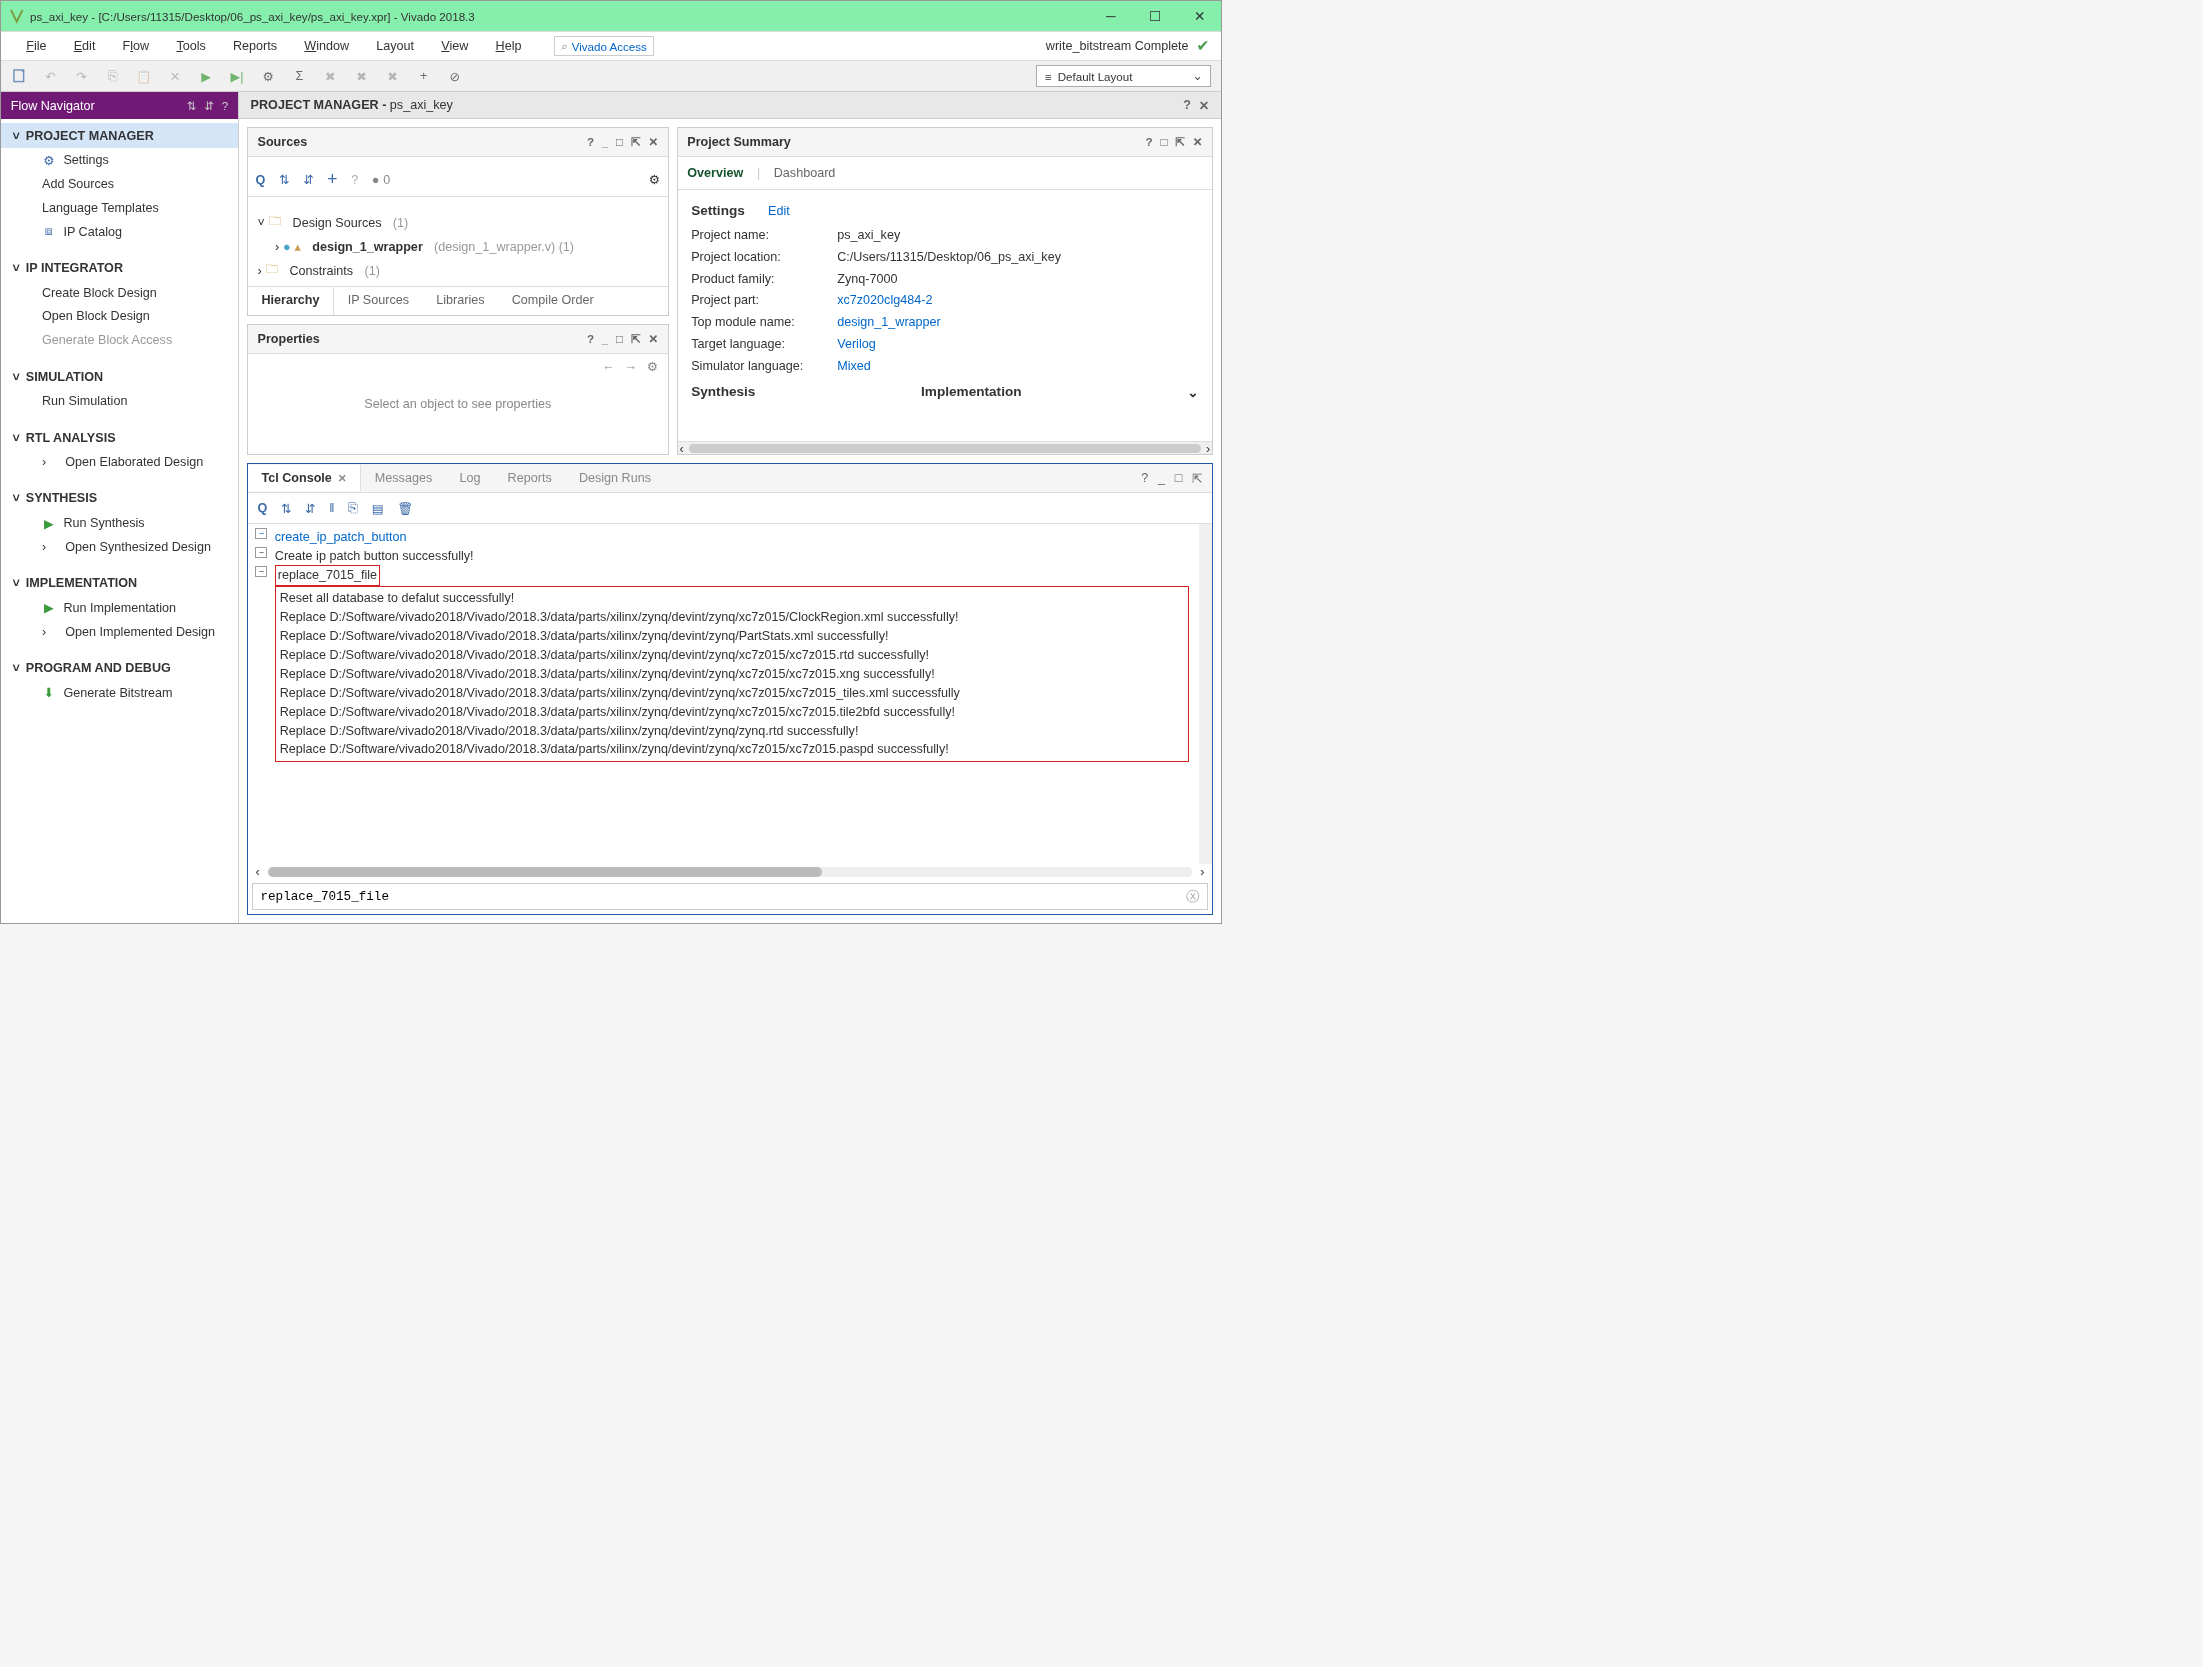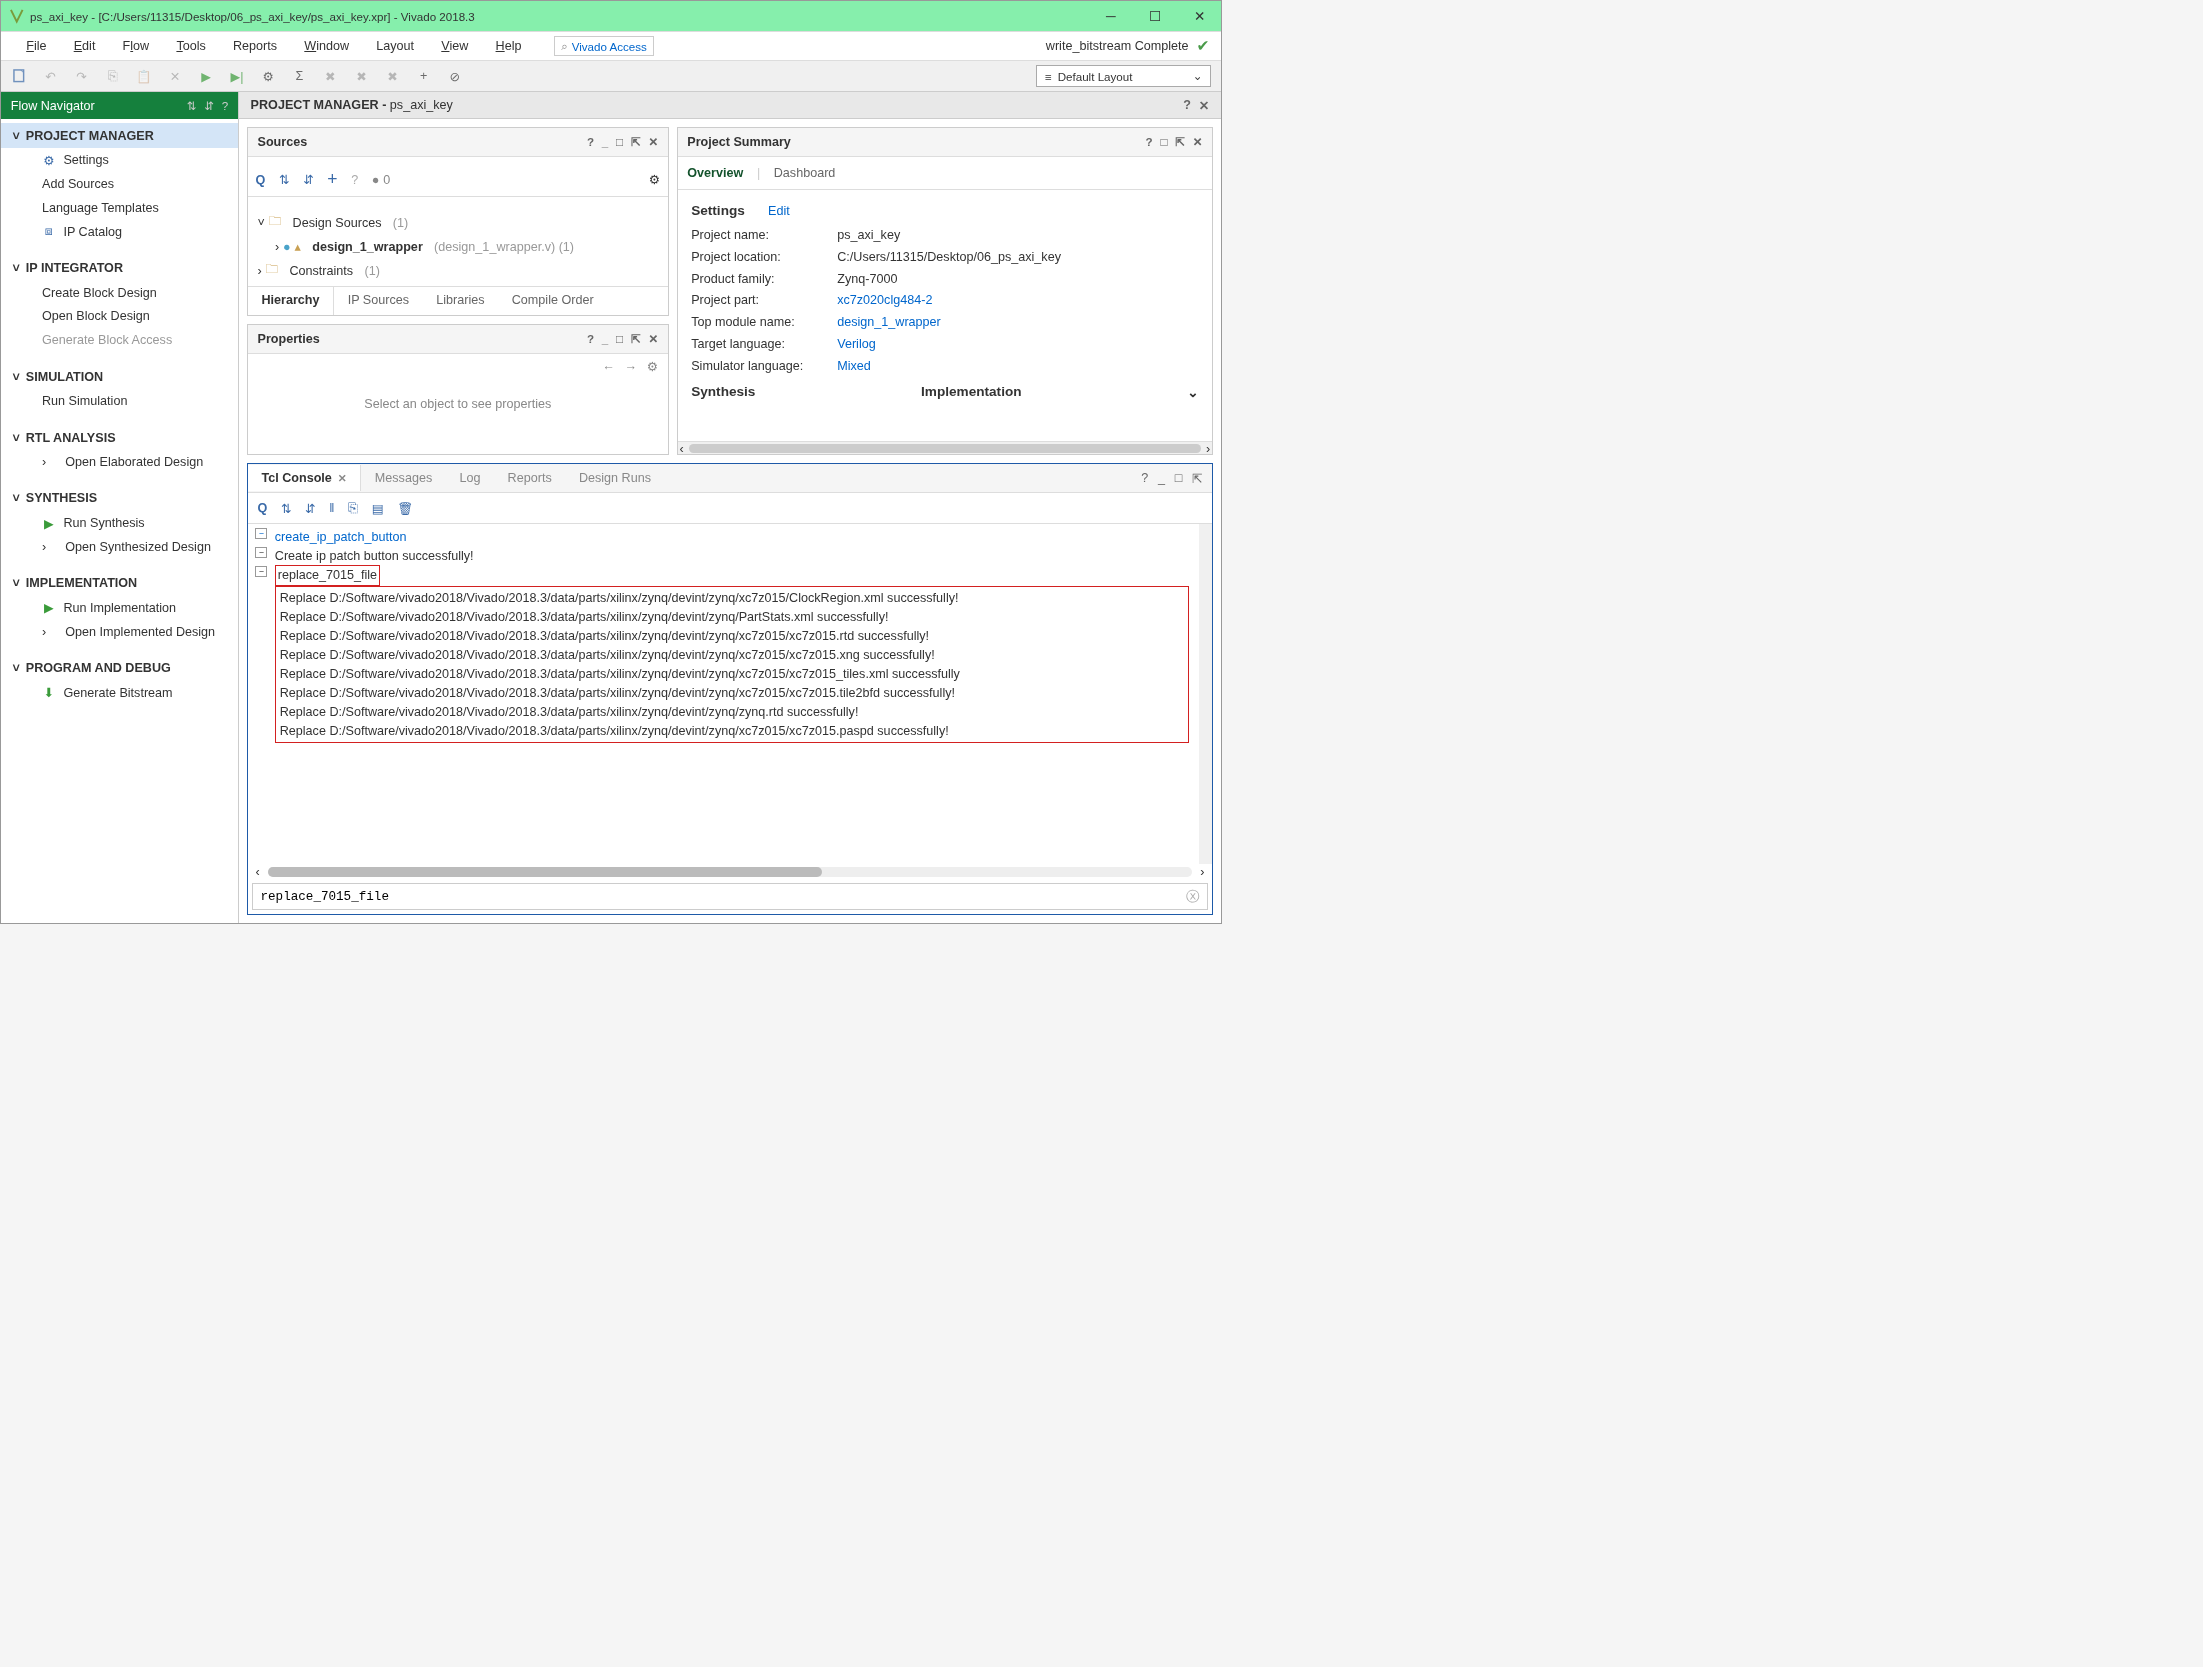--- a/index.html
+++ b/index.html
@@ -15,21 +15,21 @@
 .menu-item u { text-decoration: underline; }
 .quick-access { margin-left: 19.4px; display: flex; align-items: center; border: 1px solid #ccc; padding: 1.9px 5.8px; font-size: 11.6px; color: #0066cc; background: #fff; }
 .status-right { margin-left: auto; display: flex; align-items: center; gap: 7.8px; font-size: 12.6px; }
 .checkmark { color: #4a9b4a; font-size: 15.5px; }
 .toolbar { height: 31px; background: #f0f0f0; display: flex; align-items: center; padding: 0 9.7px; gap: 13.6px; border-bottom: 1px solid #ccc; }
 .tool-icon { width: 17.5px; height: 17.5px; cursor: pointer; opacity: 0.7; display: flex; align-items: center; justify-content: center; }
 .tool-icon.disabled { opacity: 0.3; }
 .layout-combo { margin-left: auto; border: 1px solid #aaa; background: #fff; padding: 2.9px 7.8px; font-size: 11.6px; display: flex; align-items: center; gap: 39px; width: 175px; justify-content: space-between; }
 .main { flex: 1; display: flex; overflow: hidden; }
 .flownav { width: 238px; background: #fff; border-right: 1px solid #ccc; display: flex; flex-direction: column; }
-.flownav-header { height: 27px; background: #15803d; color: #fff; display: flex; align-items: center; padding: 0 9.7px; font-size: 12.6px; font-weight: 500; }
+.flownav-header { height: 27px; background: #701a75; color: #fff; display: flex; align-items: center; padding: 0 9.7px; font-size: 12.6px; font-weight: 500; }
 .flownav-header-icons { margin-left: auto; display: flex; gap: 7.8px; color: #ccc; font-size: 11.6px; }
 .flownav-body { flex: 1; overflow-y: auto; padding: 3.9px 0; }
 .fn-section { padding: 5.8px 11.6px; font-size: 12.6px; font-weight: 600; color: #333; display: flex; align-items: center; gap: 5.8px; cursor: pointer; }
 .fn-section.active { background: #d4e5f7; }
 .fn-item { padding: 4.9px 11.6px 4.9px 41px; font-size: 12.6px; color: #333; display: flex; align-items: center; gap: 7.8px; cursor: pointer; }
 .fn-item.disabled { color: #999; }
 .fn-icon { width: 13.6px; height: 13.6px; display: inline-flex; align-items: center; justify-content: center; }
 .content { flex: 1; display: flex; flex-direction: column; overflow: hidden; }
 .pm-header { height: 27px; background: #e8e8e8; display: flex; align-items: center; padding: 0 11.6px; font-size: 12.6px; font-weight: 600; border-bottom: 1px solid #ccc; }
 .pm-header-icons { margin-left: auto; display: flex; gap: 7.8px; color: #666; cursor: pointer; }
@@ -403,20 +403,21 @@
           <span style="color:#3a6aa8">⎘</span>
           <span style="color:#3a6aa8">▤</span>
           <span style="color:#3a6aa8">🗑</span>
         </div>
         <div style="display:flex;flex:1;overflow:hidden">
           <div class="console-body">
             <div class="console-line cmd" style="position:relative"><span class="gutter-icon">−</span><span>create_ip_patch_button</span></div>
             <div class="console-line" style="position:relative"><span class="gutter-icon">−</span><span>Create ip patch button successfully!</span></div>
             <div class="console-line" style="position:relative"><span class="gutter-icon">−</span><span class="red-box-small cmd2">replace_7015_file</span></div>
             <div class="red-box-big">
+              <div class="console-line">Reset all database to defalut successfully!</div>
               <div class="console-line">Replace D:/Software/vivado2018/Vivado/2018.3/data/parts/xilinx/zynq/devint/zynq/xc7z015/ClockRegion.xml successfully!</div>
               <div class="console-line">Replace D:/Software/vivado2018/Vivado/2018.3/data/parts/xilinx/zynq/devint/zynq/PartStats.xml successfully!</div>
               <div class="console-line">Replace D:/Software/vivado2018/Vivado/2018.3/data/parts/xilinx/zynq/devint/zynq/xc7z015/xc7z015.rtd successfully!</div>
               <div class="console-line">Replace D:/Software/vivado2018/Vivado/2018.3/data/parts/xilinx/zynq/devint/zynq/xc7z015/xc7z015.xng successfully!</div>
               <div class="console-line">Replace D:/Software/vivado2018/Vivado/2018.3/data/parts/xilinx/zynq/devint/zynq/xc7z015/xc7z015_tiles.xml successfully</div>
               <div class="console-line">Replace D:/Software/vivado2018/Vivado/2018.3/data/parts/xilinx/zynq/devint/zynq/xc7z015/xc7z015.tile2bfd successfully!</div>
               <div class="console-line">Replace D:/Software/vivado2018/Vivado/2018.3/data/parts/xilinx/zynq/devint/zynq/zynq.rtd successfully!</div>
               <div class="console-line">Replace D:/Software/vivado2018/Vivado/2018.3/data/parts/xilinx/zynq/devint/zynq/xc7z015/xc7z015.paspd successfully!</div>
             </div>
           </div>

